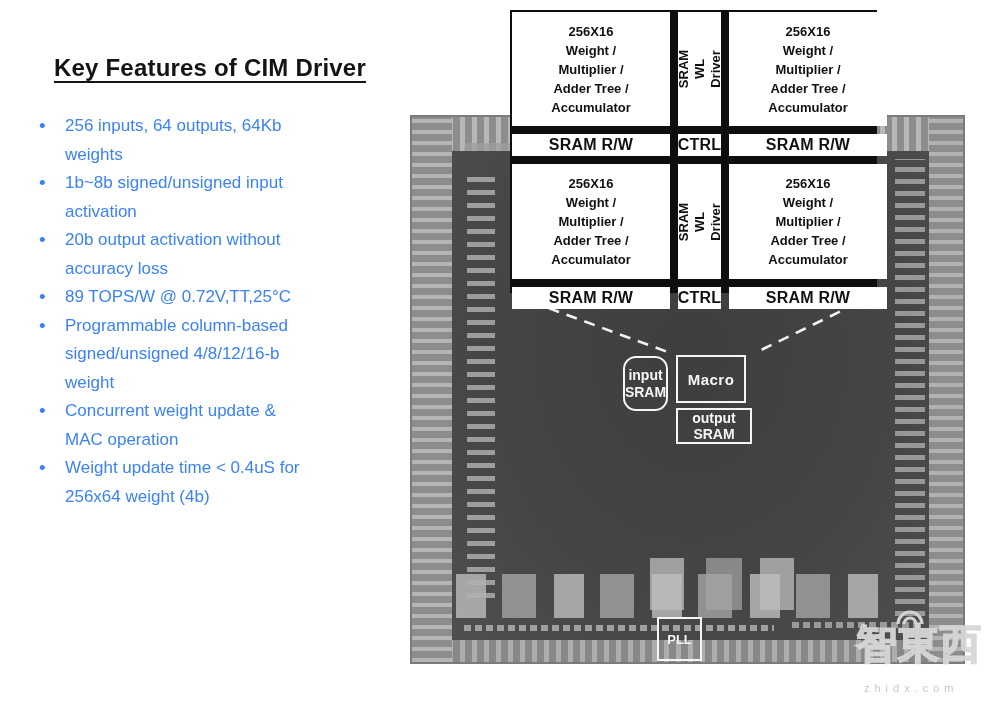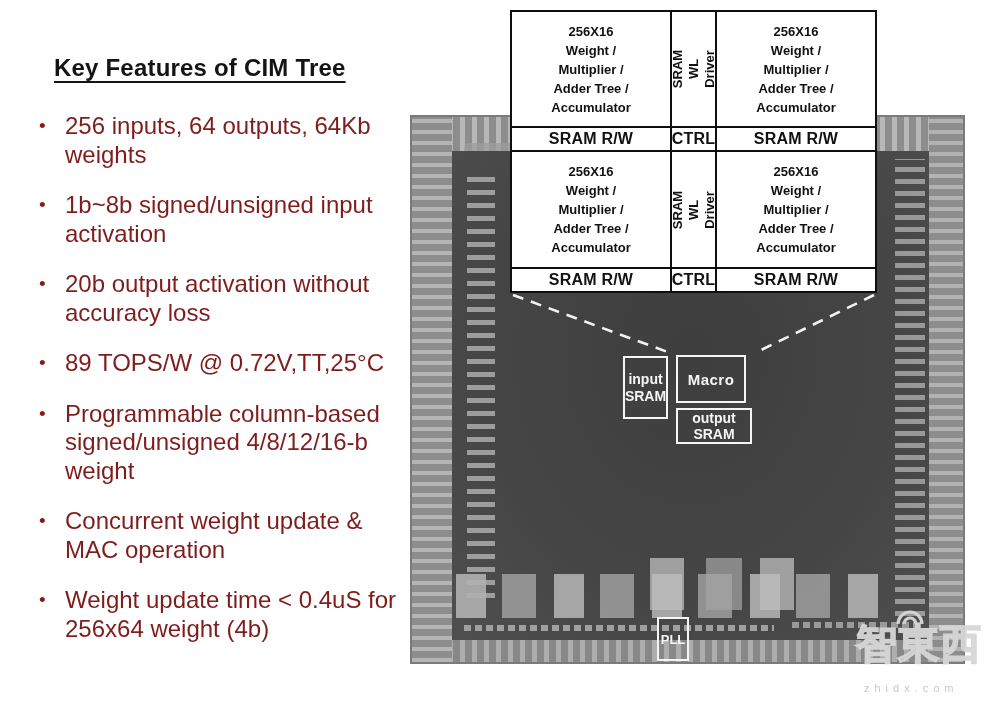--- a/index.html
+++ b/index.html
@@ -22,25 +22,24 @@
     text-decoration: underline;
     text-decoration-thickness: 2px;
     text-underline-offset: 5px;
     color: #141414;
     white-space: nowrap;
   }
   .feature-list { list-style: none; margin-top: 30px; }
   .feature-list li {
     position: relative;
     padding-left: 29px;
-    font-size: 24px;
+    font-size: 17px;
     line-height: 28.5px;
     white-space: pre-line;
-    color: #7f1d1d;
-    margin-top: 22px;
+    color: #3b82f6;
   }
   .feature-list li::before {
     content: "\2022";
     position: absolute;
     left: 3px; top: 0;
     font-size: 19px;
   }
 
   
   .die {
@@ -82,21 +81,21 @@
     background: repeating-linear-gradient(90deg, #9a9a9a 0 7px, transparent 7px 11px); }
 
   
   .diagram {
     position: absolute; left: 510px; top: 10px; width: 367px; height: 283px;
     background: #0e0e0e;
     padding: 2px;
     display: grid;
     grid-template-columns: 158px 43px 158px;
     grid-template-rows: 114px 22px 115px 22px;
-    gap: 2px;
+    gap: 8px;
   }
   .cell {
     background: #ffffff;
     display: flex; align-items: center; justify-content: center;
     text-align: center;
     color: #111;
   }
   .cell.block { font-size: 13px; font-weight: bold; line-height: 19px; white-space: pre-line; }
   .cell.thin  { font-size: 16px; font-weight: bold; letter-spacing: 0.2px; }
   .cell.wl .wl-text {
@@ -112,24 +111,24 @@
   
   .die-label {
     position: absolute;
     border: 2.5px solid #f5f5f5;
     color: #f5f5f5;
     display: flex; align-items: center; justify-content: center;
     text-align: center;
     font-weight: bold;
     white-space: pre-line;
   }
-  .lbl-input-sram  { left: 623px; top: 356px; width: 45px; height: 63px; font-size: 14px; line-height: 17px; }
+  .lbl-input-sram  { left: 623px; top: 356px; width: 45px; height: 55px; font-size: 14px; line-height: 17px; border-radius: 13px; }
   .lbl-macro       { left: 676px; top: 355px; width: 70px; height: 48px; font-size: 15px; letter-spacing: 0.5px; }
   .lbl-output-sram { left: 676px; top: 408px; width: 76px; height: 36px; font-size: 14px; line-height: 16px; }
-  .lbl-pll         { left: 657px; top: 617px; width: 32px; height: 44px; font-size: 13px; font-weight: 600; }
+  .lbl-pll         { left: 657px; top: 617px; width: 45px; height: 44px; font-size: 13px; font-weight: 600; }
 
   
   .watermark { position: absolute; left: 856px; top: 606px; width: 140px; }
   .wm-arcs { position: absolute; left: 32px; top: 0; }
   .wm-logo {
     position: absolute; left: 0; top: 16px;
     font-size: 41px; font-weight: bold; line-height: 44px;
     color: transparent;
     -webkit-text-stroke: 1.6px rgba(214,214,214,0.95);
     letter-spacing: 1px;
@@ -137,21 +136,21 @@
   }
   .wm-site {
     position: absolute; left: 8px; top: 76px;
     font-size: 11px; color: #c7c7c7; letter-spacing: 5px; white-space: nowrap;
   }
 </style>
 </head>
 <body>
 
 <div class="left-panel">
-  <h1 class="slide-title">Key Features of CIM Tree</h1>
+  <h1 class="slide-title">Key Features of CIM Driver</h1>
   <ul class="feature-list">
     <li>256 inputs, 64 outputs, 64Kb
 weights</li>
     <li>1b~8b signed/unsigned input
 activation</li>
     <li>20b output activation without
 accuracy loss</li>
     <li>89 TOPS/W @ 0.72V,TT,25°C</li>
     <li>Programmable column-based
 signed/unsigned 4/8/12/16-b

